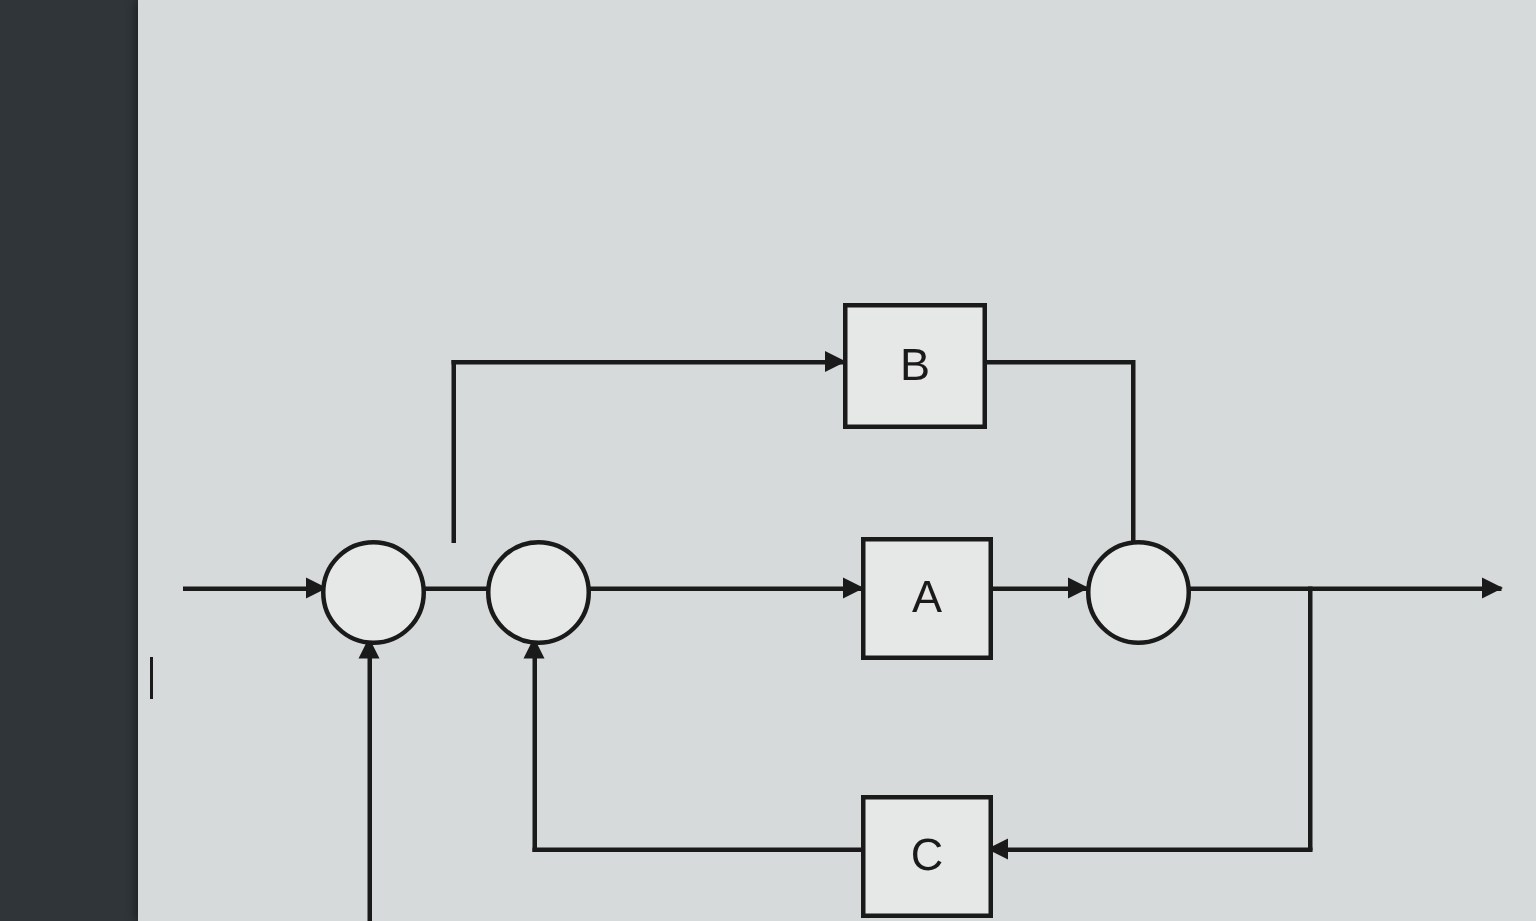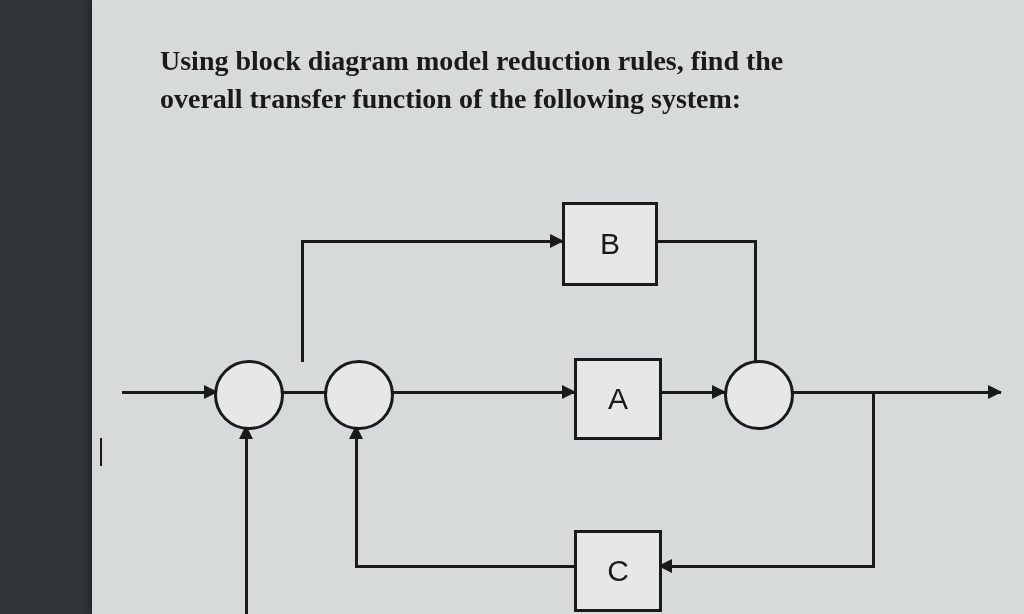--- a/index.html
+++ b/index.html
@@ -103,22 +103,21 @@
   }
 </style>
 </head>
 <body>
 
 <div class="left-gutter"></div>
 
 <div class="page">
 
   <div class="prompt">
-    <span>Using block diagram model reduction rules, find the</span><br>
-    <span>overall transfer function of the following system:</span>
+    <br>
   </div>
 
   <div class="cursor-mark"></div>
 
   <div class="diagram">
 
     <div class="wire hwire" style="left:30px; top:391px; width:92px;"></div>
     <div class="arrow right" style="left:112px; top:385px;"></div>
 
     <div class="wire hwire" style="left:189px; top:391px; width:44px;"></div>

